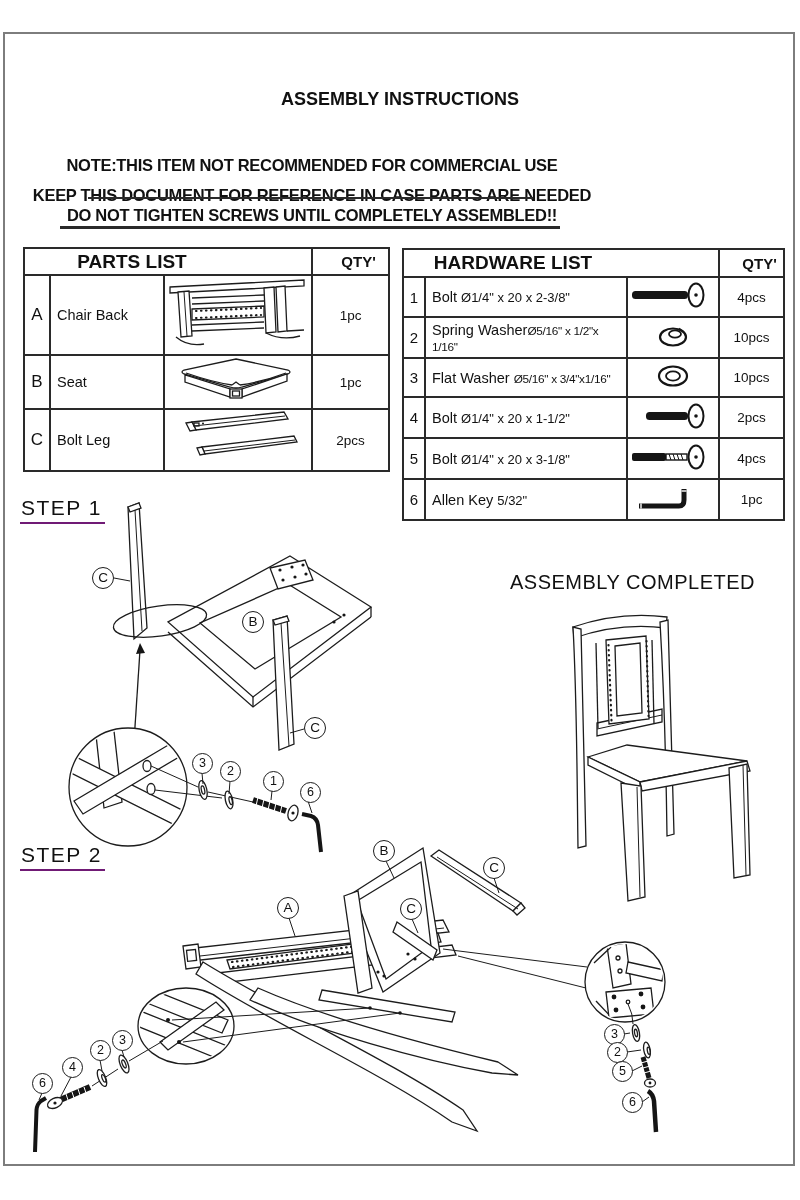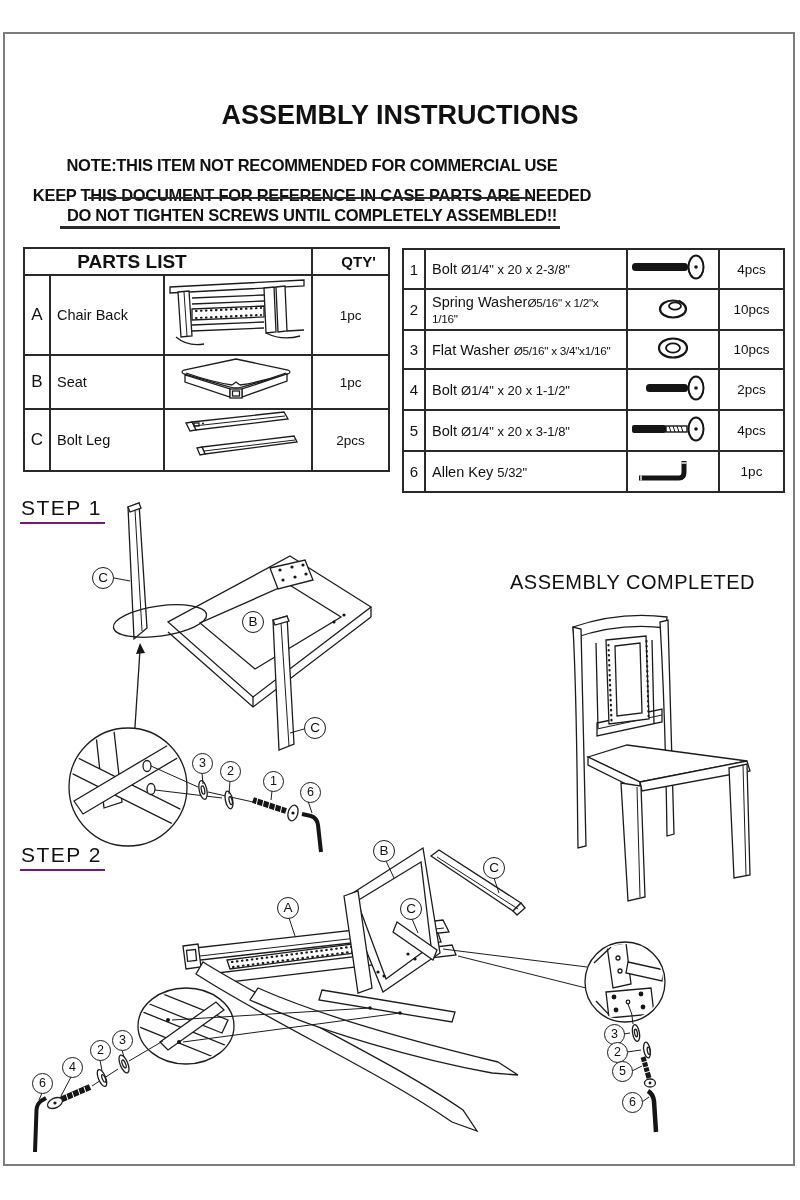--- a/index.html
+++ b/index.html
@@ -2,21 +2,21 @@
 <html><head>
 <meta charset="utf-8">
 <style>
   html,body{margin:0;padding:0;}
   body{
     width:800px;height:1200px;position:relative;background:#fff;
     font-family:"Liberation Sans",sans-serif;color:#111;overflow:hidden;
   }
   .sheet-border{position:absolute;left:3px;top:32px;width:788px;height:1130px;border:2px solid #7d7d7d;background:#fff;}
   .abs{position:absolute;}
-  .page-title{left:0;top:100px;width:800px;text-align:center;font-size:27px;font-weight:bold;letter-spacing:0;z-index:2;}
+  .page-title{left:0;top:89px;width:800px;text-align:center;font-size:18px;font-weight:bold;letter-spacing:0;z-index:2;}
   .note-line{left:22px;width:580px;text-align:center;font-weight:bold;font-size:16.5px;letter-spacing:-0.3px;z-index:2;white-space:nowrap;}
   .rule{background:#2a2a2a;z-index:2;}
   
   table{border-collapse:collapse;table-layout:fixed;background:#fff;z-index:2;position:absolute;}
   td,th{border:2px solid #2a2a2a;padding:0;overflow:hidden;}
   .tbl-title{font-size:19px;font-weight:bold;text-align:center;}
   .qty-h{font-size:15px;font-weight:bold;text-align:center;padding-left:16px;}
   .idcell{font-size:17px;text-align:center;font-weight:400;}
   .namecell{font-size:14.5px;text-align:left;padding-left:6px;}
   .qtycell{font-size:13.5px;text-align:center;}
@@ -124,20 +124,24 @@
   </table>
 
 <table style="left:402px;top:248px;width:381px;">
   <colgroup>
       <col style="width:22px">
       <col style="width:202px">
       <col style="width:92px">
       <col style="width:65px">
     </colgroup>
   <tbody>
+      <tr style="height:28px;">
+    <th colspan="3" class="tbl-title" style="padding-right:96px;">HARDWARE LIST</th>
+    <th class="qty-h">QTY'</th>
+  </tr>
   <tr style="height:40px;">
     <td class="idcell" style="font-size:15px;">1</td>
     <td class="namecell"><span>Bolt</span>&nbsp;<span class="spec">Ø1/4" x 20 x 2-3/8"</span></td>
     <td class="iconcell">
       <svg width="88" height="30" viewBox="0 0 88 30">
         <rect class="blk" x="3" y="11" width="56" height="8" rx="3.5"></rect>
         <ellipse cx="67" cy="15" rx="7.5" ry="11.5" fill="#fff" stroke="#151515" stroke-width="2"></ellipse>
         <circle class="blk" cx="67" cy="15" r="1.8"></circle>
       </svg>
     </td>

